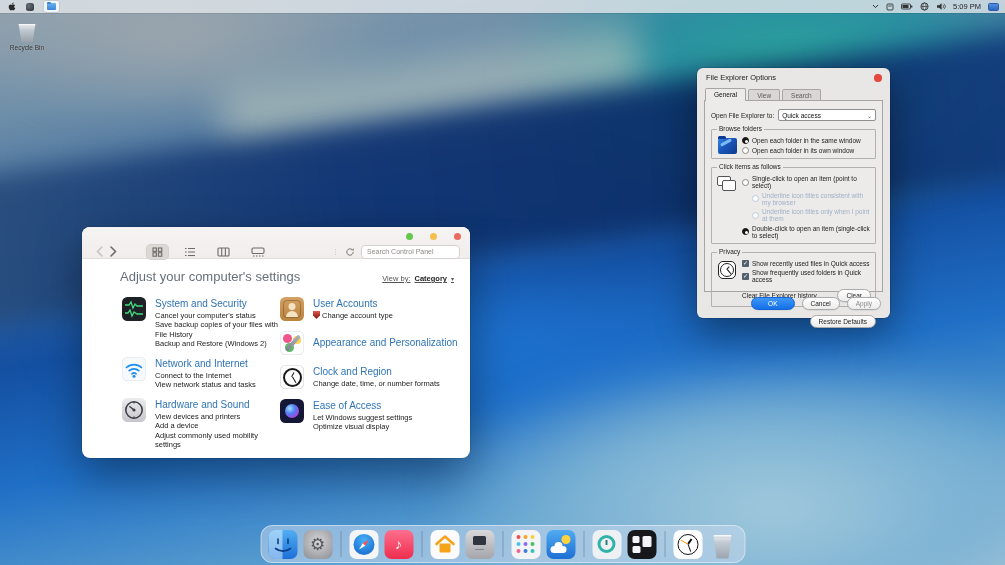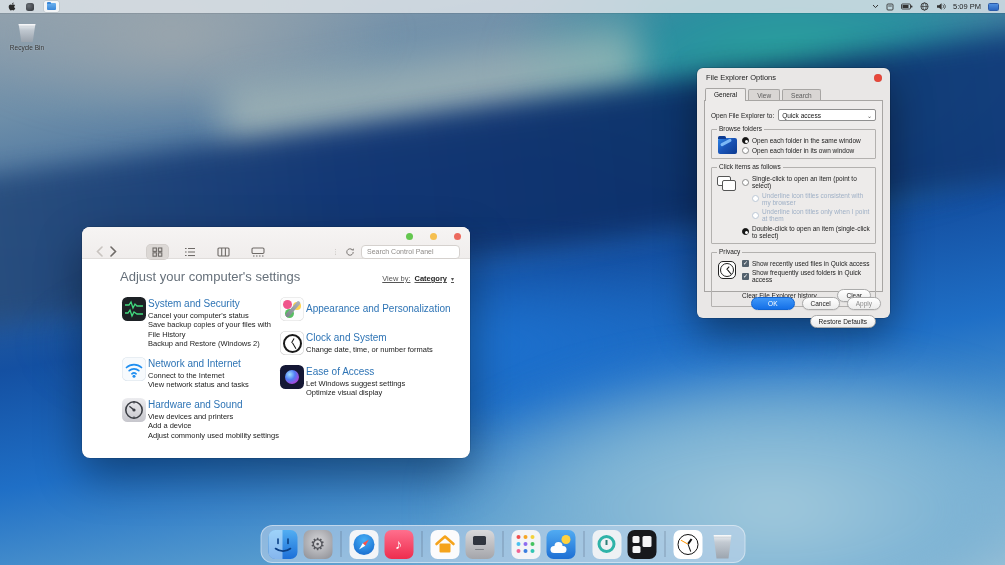--- a/index.html
+++ b/index.html
@@ -55,21 +55,21 @@
   .tb-div { color:#b9b4b0; font-size:7px; }
   .cp-search { width:99px; height:14px; border:1px solid #d5d1ce; border-radius:4px; background:#fff;
     font-size:7px; padding:0 5px; color:#333; font-family:"Liberation Sans",sans-serif; outline:none; }
   .cp-search::placeholder { color:#8f8b88; }
   .cp-headrow { display:flex; align-items:baseline; justify-content:space-between; padding:10px 16px 0 38px; }
   .cp-heading { font-size:13px; color:#66707a; font-weight:400; }
   .viewby { font-size:7.5px; color:#555; display:flex; gap:4px; align-items:center;text-decoration:underline; }
   .viewby b { color:#1f1f1f; font-weight:700; }
   .chev { color:#555; font-size:6px; }
   .cp-grid { display:grid; grid-template-columns:158px 1fr; padding:13px 8px 0 40px; }
-  .cat { display:flex; gap:2px; margin-bottom:8px; }
+  .cat { display:flex; gap:9px; margin-bottom:8px; }
   .cat-icon { width:24px; height:24px; flex:0 0 24px; border-radius:5.5px; position:relative; overflow:hidden; }
   .cat-title { font-size:10px; color:#2e74b5; margin:1px 0 2px; cursor:pointer; }
   .cat-line { font-size:7.5px; color:#222; line-height:1.26; cursor:pointer; }
   
   .ic-sys { background:#1d2125; }
   .ic-net { background:#f7fafd; box-shadow:inset 0 0 0 .5px #d9e2ea; }
   .ic-hw  { background:linear-gradient(180deg,#ececef,#c6c6cc); }
   .ic-user{ background:linear-gradient(180deg,#d3a265,#b9823f); }
   .ic-user .inset { position:absolute; inset:3px; border:1.2px solid rgba(110,70,20,.45); border-radius:4px; }
   .ic-user .head { position:absolute; top:6px; left:50%; transform:translateX(-50%); width:7px; height:7px; border-radius:50%; background:#f3e3c2; }
@@ -373,38 +373,49 @@
           <div class="cat-line">View devices and printers</div>
           <div class="cat-line">Add a device</div>
           <div class="cat-line">Adjust commonly used mobility settings</div>
         </div>
       </div>
 
     </div>
 
     <div class="cp-col">
       <div class="cat" style="margin-bottom:10px">
+        <div class="cat-icon ic-user">
+          <span class="inset"></span>
+            <span class="head"></span>
+            <span class="body"></span>
+        </div>
+        <div>
+          <div class="cat-title">User Accounts</div>
+          <div class="cat-line"><span class="shield"></span><span>Change account type</span></div>
+        </div>
+      </div>
+      <div class="cat" style="margin-bottom:10px">
         <div class="cat-icon ic-app">
           <span class="blob" style="left:3px;top:3px;width:9px;height:9px;background:#f0558c"></span>
           <span class="blob" style="right:3px;top:5px;width:8px;height:8px;background:#ffd34d"></span>
           <span class="blob" style="left:5px;bottom:3px;width:9px;height:9px;background:#58bf63"></span>
           <span class="brush"></span>
         </div>
         <div>
           <div class="cat-title" style="margin-top:6px">Appearance and Personalization</div>
         </div>
       </div>
       <div class="cat" style="margin-bottom:10px">
         <div class="cat-icon ic-clock">
           <span class="clockface"></span>
           <span class="hand" style="width:1.4px;height:5px;transform:rotate(210deg)"></span>
           <span class="hand" style="width:1.2px;height:7px;transform:rotate(330deg)"></span>
         </div>
         <div>
-          <div class="cat-title">Clock and System</div>
+          <div class="cat-title">Clock and Region</div>
           <div class="cat-line">Change date, time, or number formats</div>
         </div>
       </div>
       <div class="cat">
         <div class="cat-icon ic-ease">
             <span class="orb"></span>
           </div>
         <div>
           <div class="cat-title">Ease of Access</div>
           <div class="cat-line">Let Windows suggest settings</div>

